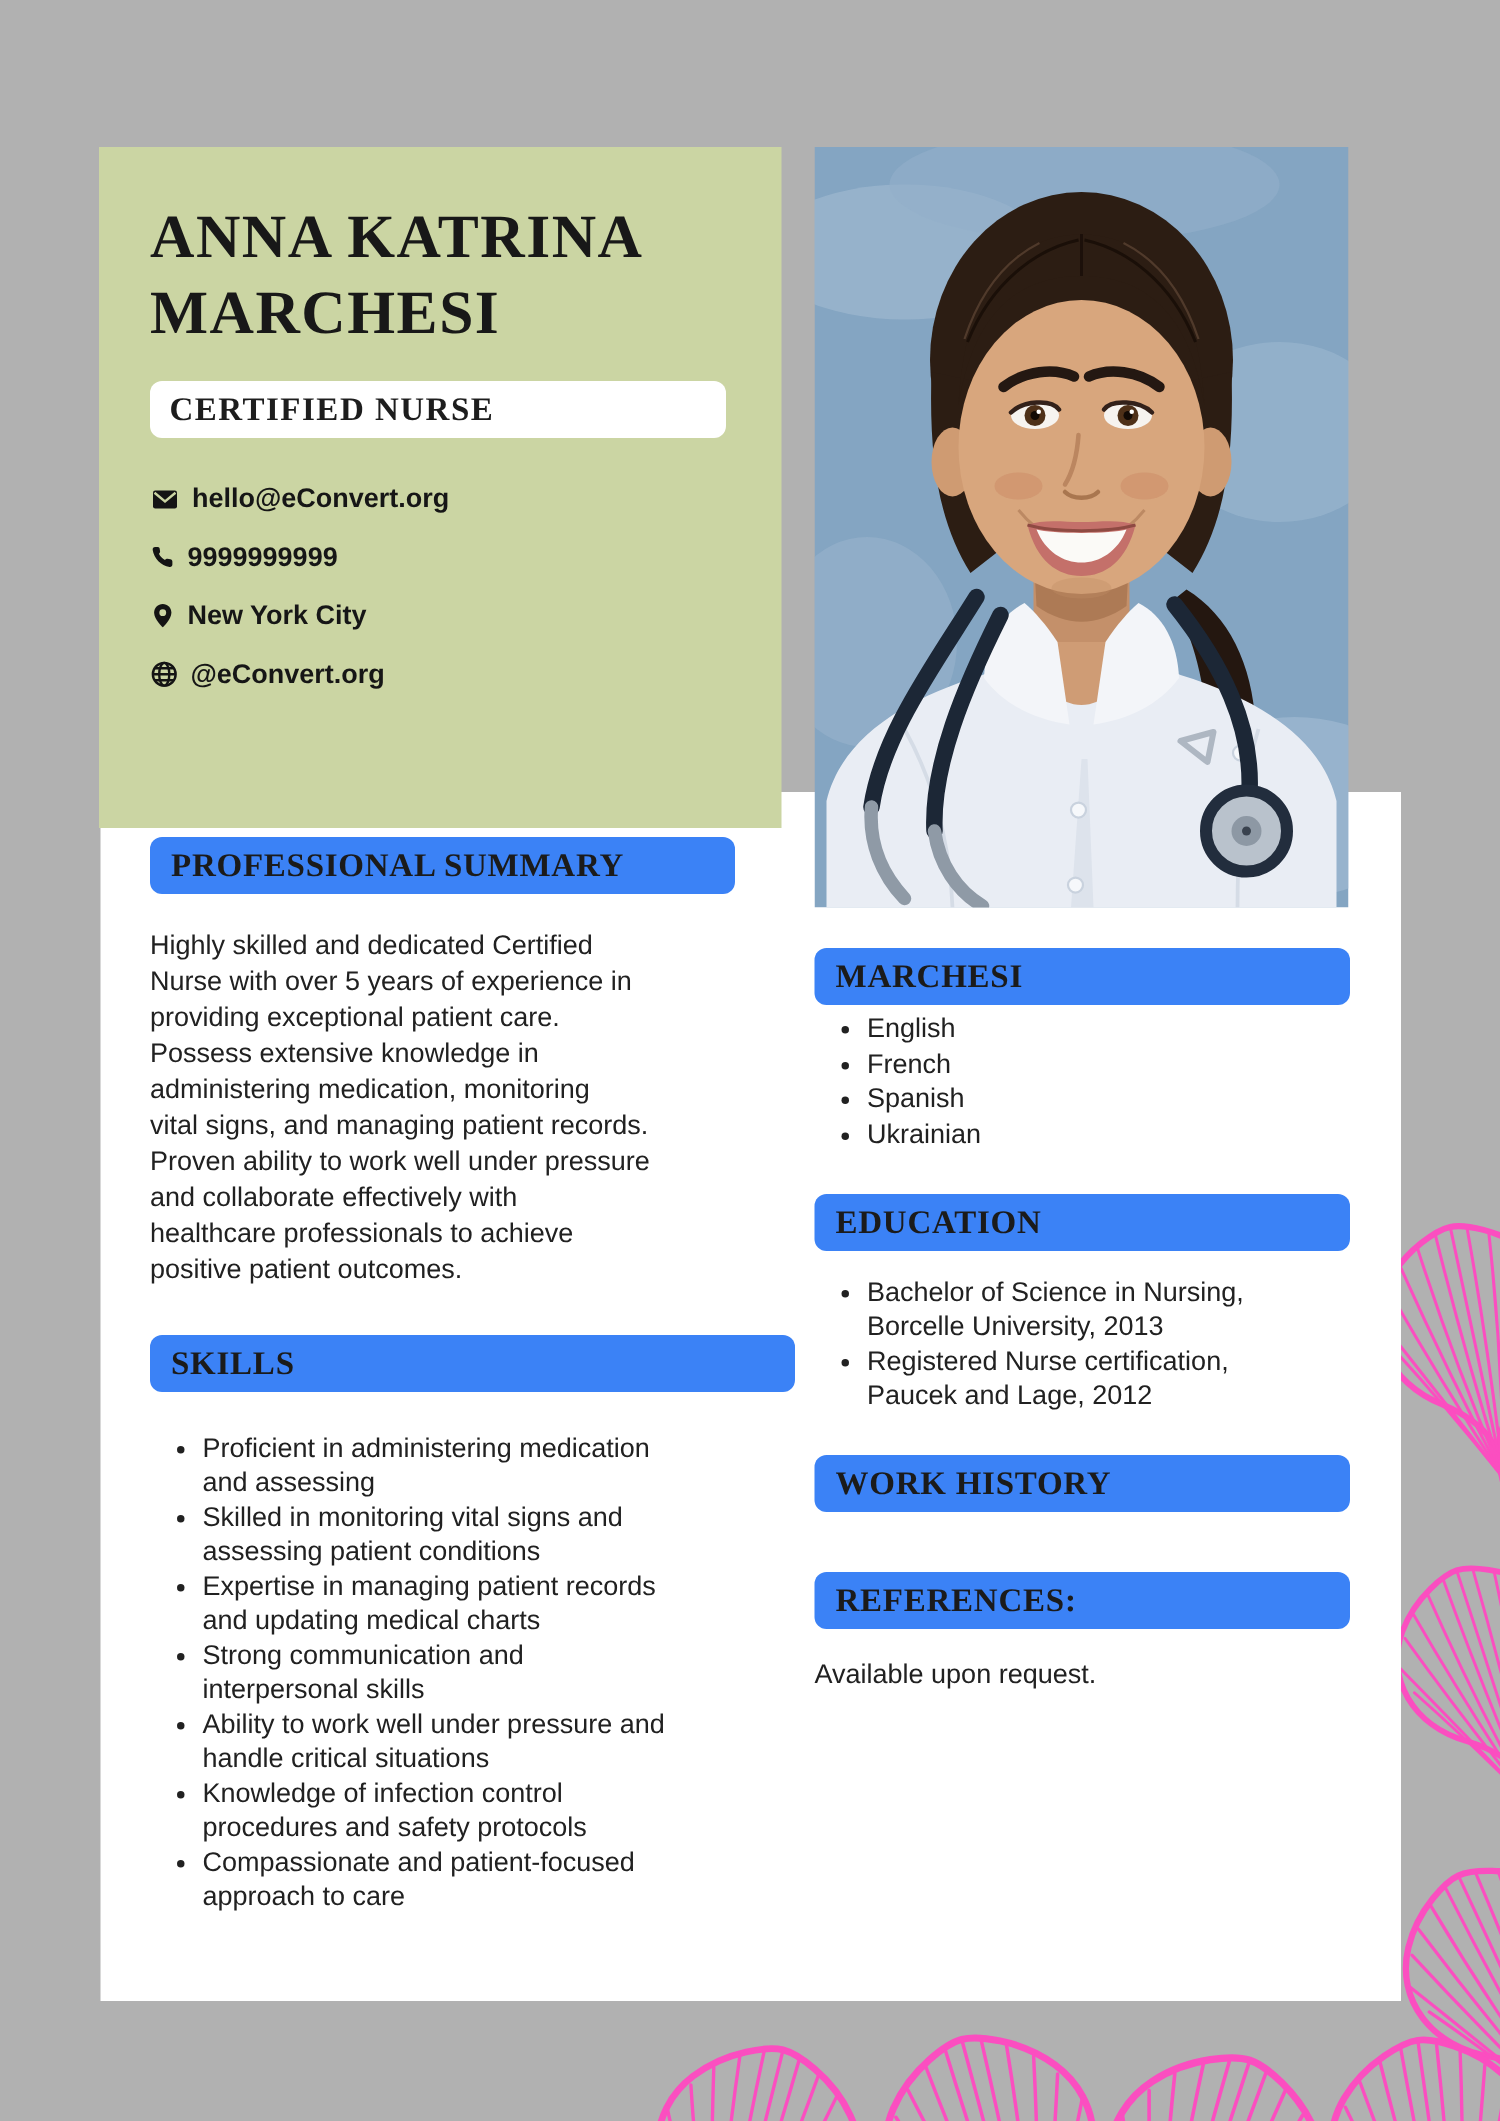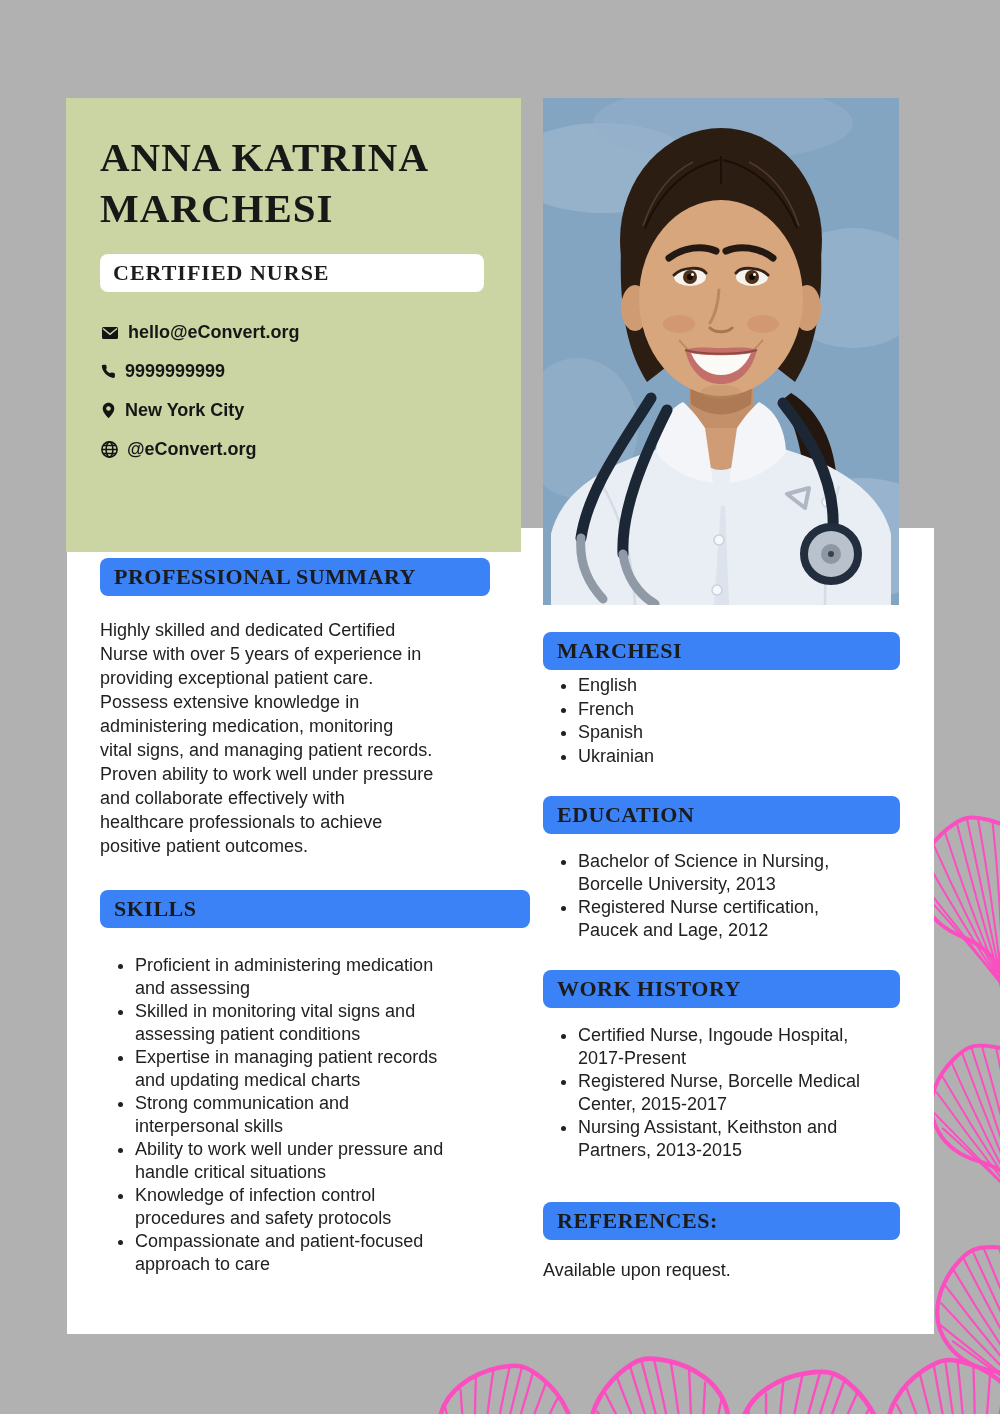--- a/index.html
+++ b/index.html
@@ -263,29 +263,20 @@
 
       <li>Bachelor of Science in Nursing,
 Borcelle University, 2013</li>
           <li>Registered Nurse certification,
 Paucek and Lage, 2012</li>
         </ul>
 
       <div class="chip work">
         <span>WORK HISTORY</span>
       </div>
-      <ul class="blist worklist">
-
-      <li>Certified Nurse, Ingoude Hospital,
-2017-Present</li>
-          <li>Registered Nurse, Borcelle Medical
-Center, 2015-2017</li>
-          <li>Nursing Assistant, Keithston and
-Partners, 2013-2015</li>
-        </ul>
 
       <div class="chip refs">
         <span>REFERENCES:</span>
       </div>
       <p class="ref-note">Available upon request.</p>
     </div>
 
   </main>
 </div>
 

